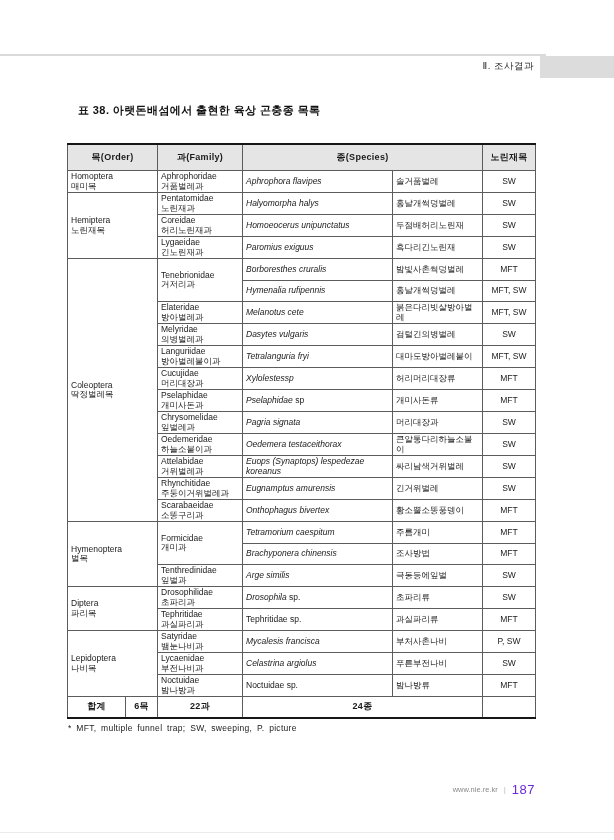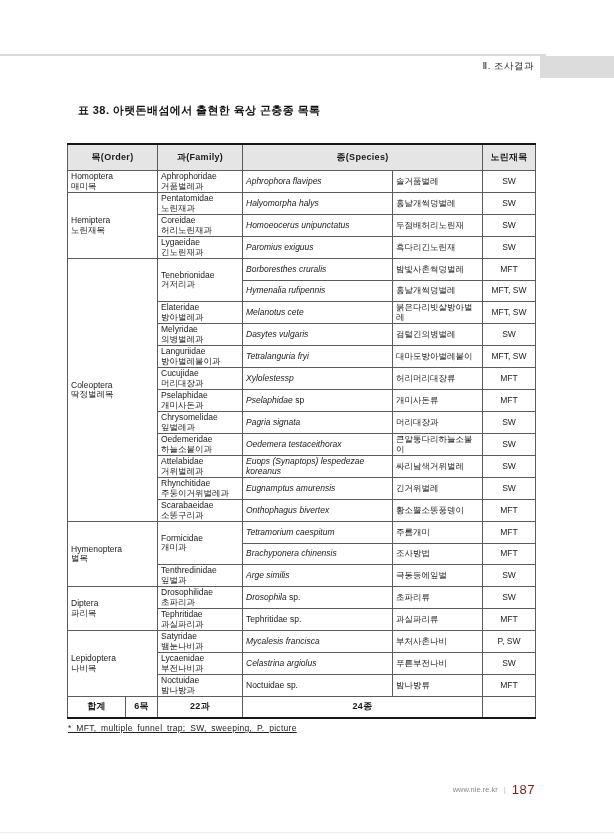--- a/index.html
+++ b/index.html
@@ -33,26 +33,26 @@
   .species tbody tr { height:21.5px; }
   .order-cell, .family-cell { text-align:left; padding-left:6px; }
   .cell-en { color:#1a1a1a; }
   .cell-ko { color:#1a1a1a; }
   .sci-cell { text-align:left; padding-left:9px; font-size:9px; }
   .sci-cell .it { font-style:italic; }
   .kor-cell { text-align:left; padding-left:6px; }
   .method-cell { text-align:center; }
   .total-row td { font-weight:bold; font-size:9px; text-align:center; height:18px; letter-spacing:0.3px; }
 
-  .footnote { position:absolute; top:723px; left:68px; font-size:8.5px; color:#222; letter-spacing:0.3px; word-spacing:2px;text-decoration:underline; }
+  .footnote { position:absolute; top:723px; left:68px; font-size:8.5px; color:#222; letter-spacing:0.3px; word-spacing:2px; }
 
   .page-footer { position:absolute; top:782px; right:79px; display:flex; align-items:center; gap:6px;justify-content:center; }
   .footer-site { font-size:7.5px; color:#8a8a8a; }
   .footer-sep { font-size:8px; color:#bbbbbb; }
-  .footer-num { font-size:13px; color:#7f1d1d; letter-spacing:0.5px; }
+  .footer-num { font-size:13px; color:#6d28d9; letter-spacing:0.5px; }
 </style>
 </head>
 <body>
 
 <div class="page-rule"></div>
 <div class="section-label">Ⅱ. 조사결과</div>
 <div class="section-tab"></div>
 
 <div class="table-title">표 38. 아랫돈배섬에서 출현한 육상 곤충종 목록</div>
 

